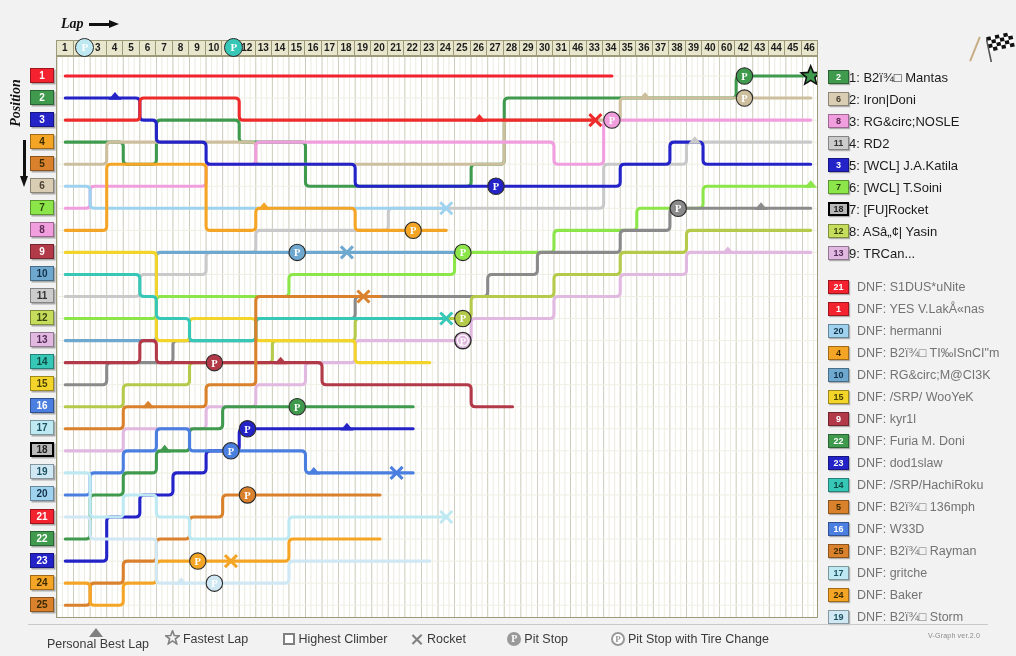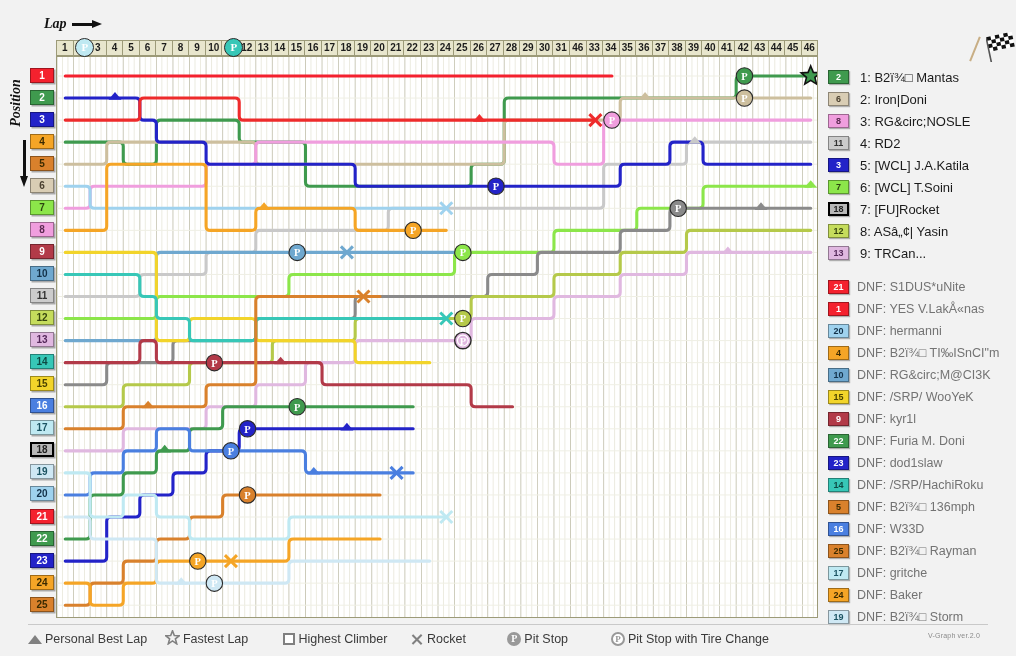--- a/index.html
+++ b/index.html
@@ -9,21 +9,21 @@
     font-family:"Liberation Sans", sans-serif;
     -webkit-font-smoothing:antialiased;
   }
   #root{position:relative;width:1016px;height:656px;}
 
   
   .title{
     position:absolute;left:0;top:6px;width:820px;text-align:center;
     font-family:"Liberation Serif", serif;font-weight:bold;font-size:20px;color:#111;
   }
-  .lap-arrow-box{position:absolute;left:44px;top:16px;display:flex;align-items:center;gap:5px;}
+  .lap-arrow-box{position:absolute;left:61px;top:16px;display:flex;align-items:center;gap:5px;}
   .lap-arrow-box .lbl{font-family:"Liberation Serif", serif;font-style:italic;font-weight:bold;font-size:14px;color:#111;}
   .arrow-r{width:30px;height:9px;position:relative;}
   .arrow-r:before{content:"";position:absolute;left:0;top:3px;width:22px;height:3px;background:#111;}
   .arrow-r:after{content:"";position:absolute;left:20px;top:0;width:0;height:0;
     border-left:10px solid #111;border-top:4.5px solid transparent;border-bottom:4.5px solid transparent;}
 
   
   .pos-label{
     position:absolute;left:-19px;top:95px;width:70px;text-align:center;
     font-family:"Liberation Serif", serif;font-style:italic;font-weight:bold;font-size:14px;color:#111;
@@ -74,21 +74,21 @@
 
   .rowlist{position:absolute;left:0;top:36px;width:192px;}
   .rrow{height:22px;display:flex;align-items:center;}
   .rrow.gap{height:12px;}
   .rbadge{
     width:21px;height:14px;box-sizing:border-box;flex:0 0 auto;margin-left:4px;
     font-size:9px;font-weight:bold;text-align:center;line-height:12px;
     border:1px solid rgba(0,0,0,.35);box-shadow:1.2px 1.2px 0 rgba(0,0,0,.28);
   }
   .rbadge.hl{border:2px solid #000;line-height:10px;}
-  .rname{margin-left:11px;font-size:13px;color:#1b1b1b;white-space:nowrap;}
+  .rname{font-size:13px;color:#1b1b1b;white-space:nowrap;}
   .rname.dnf{color:#737373;}
   .rrow.dnf .rname{margin-left:8px;font-size:12.5px;}
 
   
   #legend{
     position:absolute;left:28px;top:628px;width:768px;height:22px;
     display:flex;align-items:center;gap:0;
   }
   .lg{display:flex;align-items:center;font-size:12.5px;color:#3a3a3a;}
   .lg .txt{margin-left:3px;}
@@ -153,21 +153,21 @@
       <div class="lapcell">31</div>
       <div class="lapcell">46</div>
       <div class="lapcell">33</div>
       <div class="lapcell">34</div>
       <div class="lapcell">35</div>
       <div class="lapcell">36</div>
       <div class="lapcell">37</div>
       <div class="lapcell">38</div>
       <div class="lapcell">39</div>
       <div class="lapcell">40</div>
-      <div class="lapcell">41</div>
+      <div class="lapcell">60</div>
       <div class="lapcell">42</div>
       <div class="lapcell">43</div>
       <div class="lapcell">44</div>
       <div class="lapcell">45</div>
       <div class="lapcell">46</div>
     </div>
 
   <div id="posTags">
       <div class="postag" style="left: 30px; top: 67.5px; background: rgb(244, 33, 46); color: rgb(255, 255, 255);">1</div>
       <div class="postag" style="left: 30px; top: 89.55px; background: rgb(63, 154, 78); color: rgb(255, 255, 255);">2</div>
@@ -630,21 +630,21 @@
         </div>
         <div class="rrow dnf">
           <div class="rbadge" style="background: rgb(207, 232, 244); color: rgb(27, 83, 98);">19</div>
           <div class="rname dnf">DNF: B2ï¾□ Storm</div>
         </div>
       </div>
   </div>
 
   <div class="hr-top"></div>
   <div id="legend">
-      <div class="lg" style="width: 148px;">
+      <div class="lg" style="width: 148px; flex-direction: column;">
         <div class="m-tri"></div>
         <div class="txt">Personal Best Lap</div>
       </div>
       <div class="lg" style="width: 128px;">
         <div><svg width="15" height="15" viewBox="0 0 15 15">
             <polygon points="7.5,0.8 9.3,5.5 14.3,5.7 10.4,8.9 11.7,13.8 7.5,10.9 3.3,13.8 4.6,8.9 0.7,5.7 5.7,5.5" fill="none" stroke="#808080" stroke-width="1.6"></polygon>
           </svg></div>
         <div class="txt">Fastest Lap</div>
       </div>
       <div class="lg" style="width: 138px; align-items: center;">

